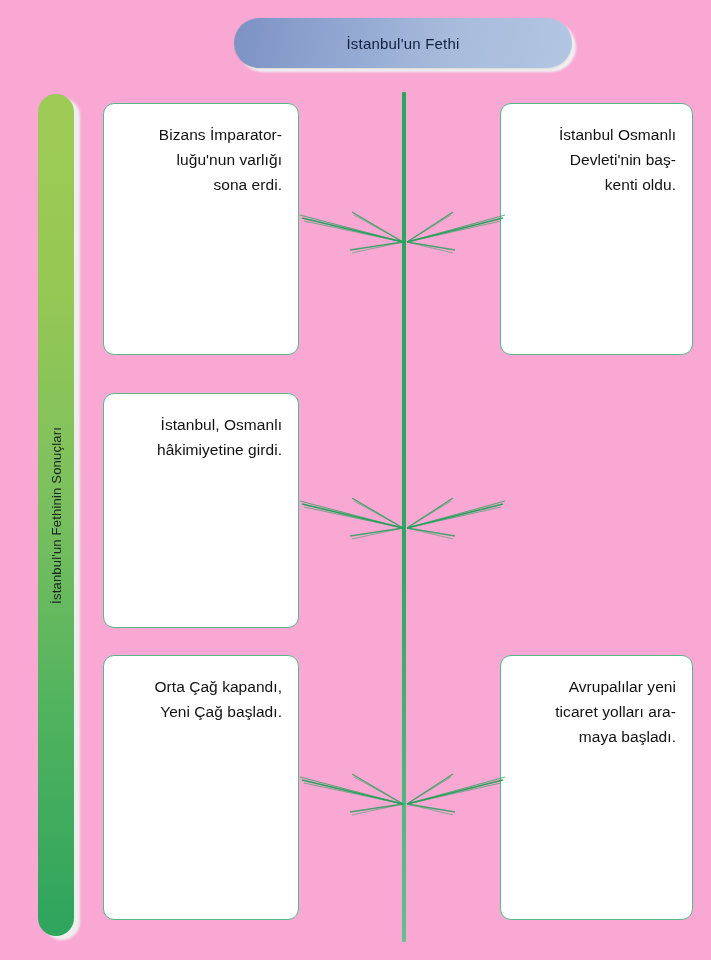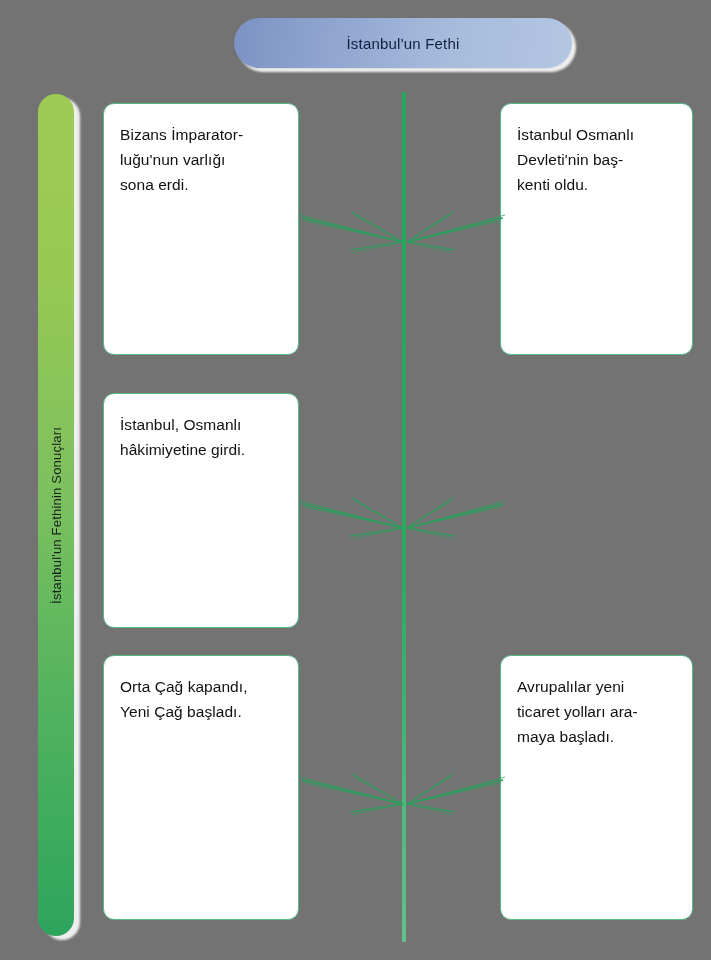--- a/index.html
+++ b/index.html
@@ -10,21 +10,21 @@
   body {
     font-family: "Liberation Sans", sans-serif;
     -webkit-font-smoothing: antialiased;
   }
 
   #canvas {
     position: relative;
     width: 711px;
     height: 960px;
     overflow: hidden;
-    background: #737373;
+    background: #f9a8d4;
     text-decoration: underline;
   }
 
   
   .title-pill-shadow {
     position: absolute;
     left: 238px;
     top: 22px;
     width: 338px;
     height: 50px;
@@ -115,20 +115,21 @@
     border-radius: 11px;
     box-sizing: border-box;
     padding: 18px 16px 0 16px;
   }
   .box-text {
     font-size: 15.5px;
     line-height: 1.62;
     color: #111111;
     white-space: pre-line;
     letter-spacing: 0.05px;
+    text-align: right;
   }
 
   .box.left  { left: 103px; width: 196px; }
   .box.right { left: 500px; width: 193px; }
 
   .row1 { top: 103px;  height: 252px; }
   .row2 { top: 393px;  height: 235px; }
   .row3 { top: 655px;  height: 265px; }
 
   

